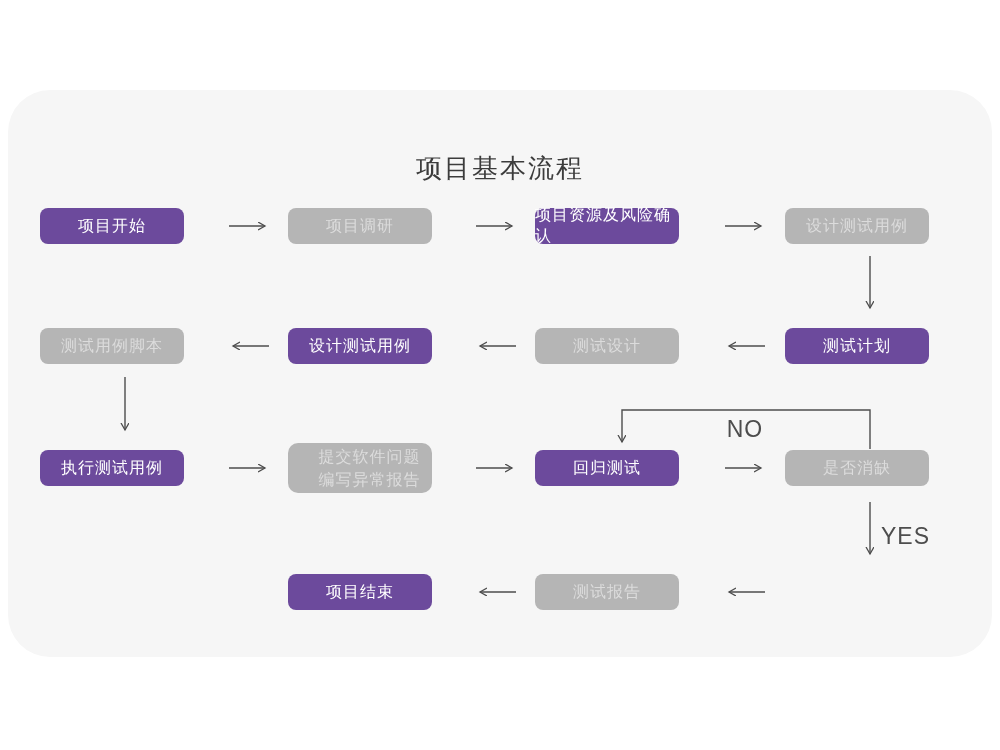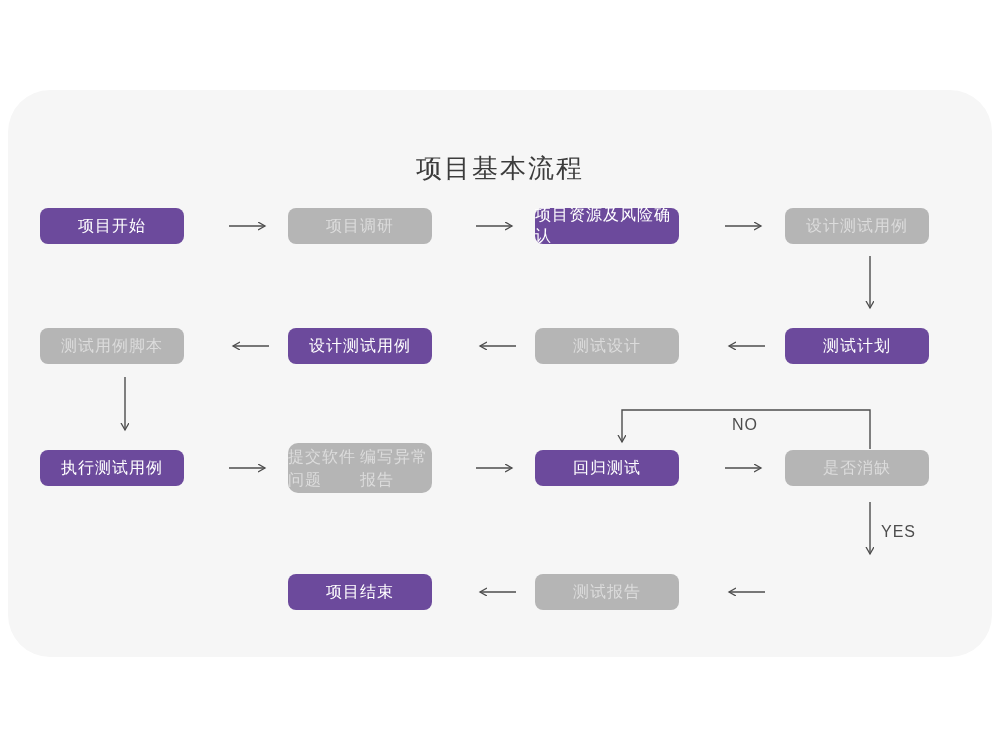--- a/index.html
+++ b/index.html
@@ -9,25 +9,25 @@
   html,body{margin:0;padding:0;background:var(--page-bg);}
   body{font-family:"Liberation Sans","DejaVu Sans",sans-serif;}
   .stage{position:relative;width:1000px;height:750px;margin:0 auto;overflow:hidden;background:var(--page-bg);}
   .card{position:absolute;left:8px;top:90px;width:984px;height:567px;background:var(--card-bg);border-radius:42px;}
   .diagram-title{position:absolute;left:0;right:0;top:143px;text-align:center;font-size:26px;
     letter-spacing:2px;color:var(--title-color);font-weight:500;margin:8px;}
   .node{position:absolute;width:144px;height:36px;border-radius:8px;display:flex;align-items:center;
     justify-content:center;font-size:16px;letter-spacing:1px;box-sizing:border-box;}
   .node.purple{background:var(--purple);color:var(--purple-text);}
   .node.gray{background:var(--gray);color:var(--gray-text);}
-  .node.tall{height:50px;line-height:1.45;border-radius:10px;}
+  .node.tall{height:50px;flex-direction:column;line-height:1.45;border-radius:10px;padding-left:19px;}
   .edges{position:absolute;left:0;top:0;width:1000px;height:750px;pointer-events:none;}
   .edges line,.edges polyline{stroke:var(--arrow);stroke-width:1.4;fill:none;}
   #ah path{stroke:var(--arrow);fill:none;stroke-width:1.3;}
-  .edge-label{position:absolute;font-size:16px;color:var(--arrow);letter-spacing:1px;}
+  .edge-label{position:absolute;font-size:23px;color:var(--arrow);letter-spacing:1px;}
   .edge-label.no{left:745px;top:416px;transform:translateX(-50%);}
   .edge-label.yes{left:881px;top:523px;text-align:right;}
 </style>
 </head>
 <body>
 
 <div class="stage">
   <div class="card"></div>
 
   <h1 class="diagram-title">项目基本流程</h1>

